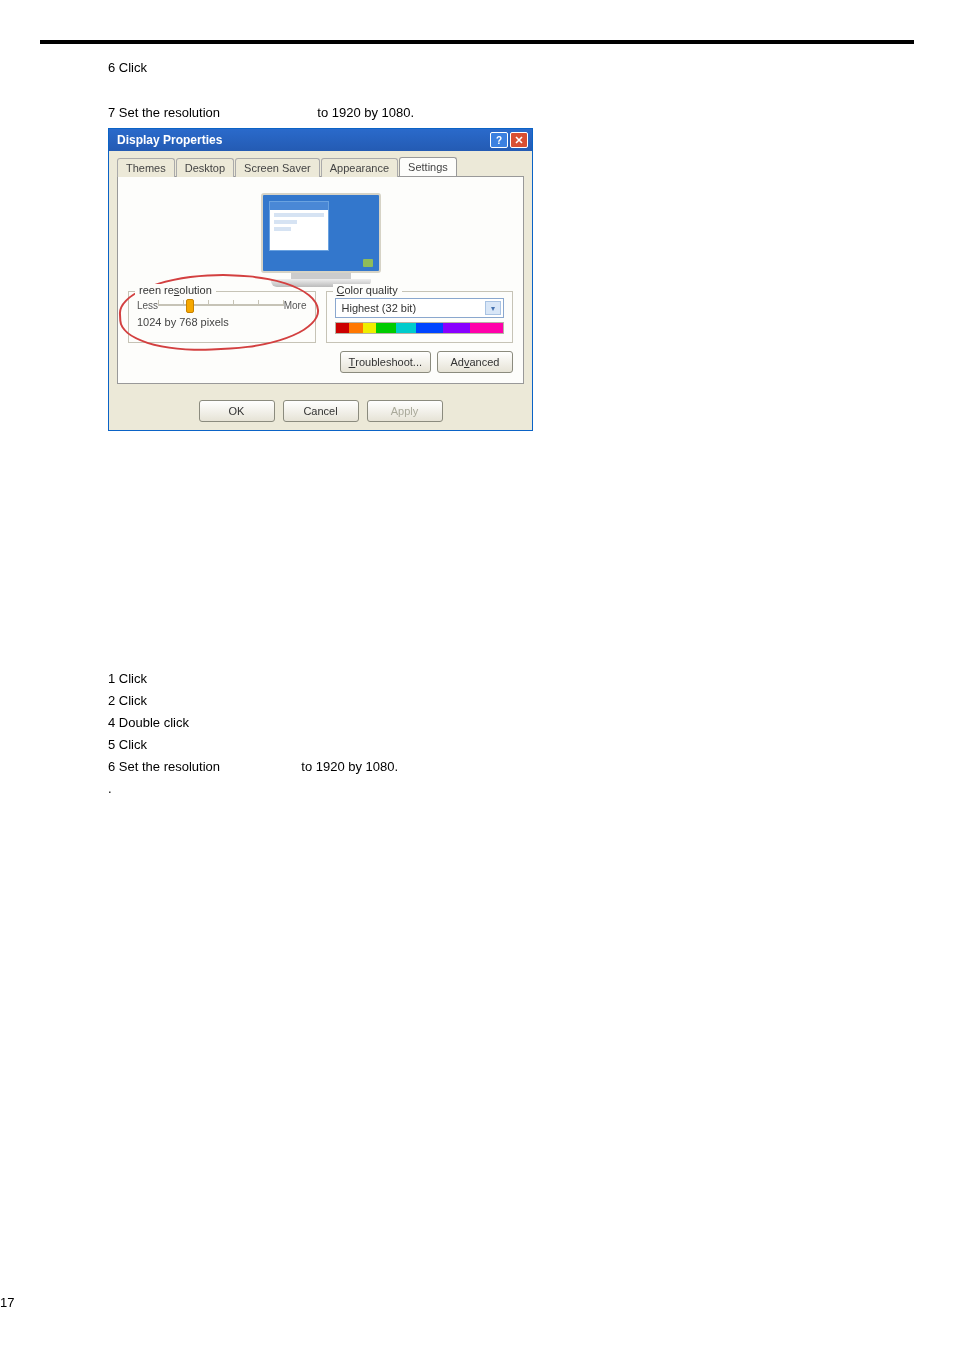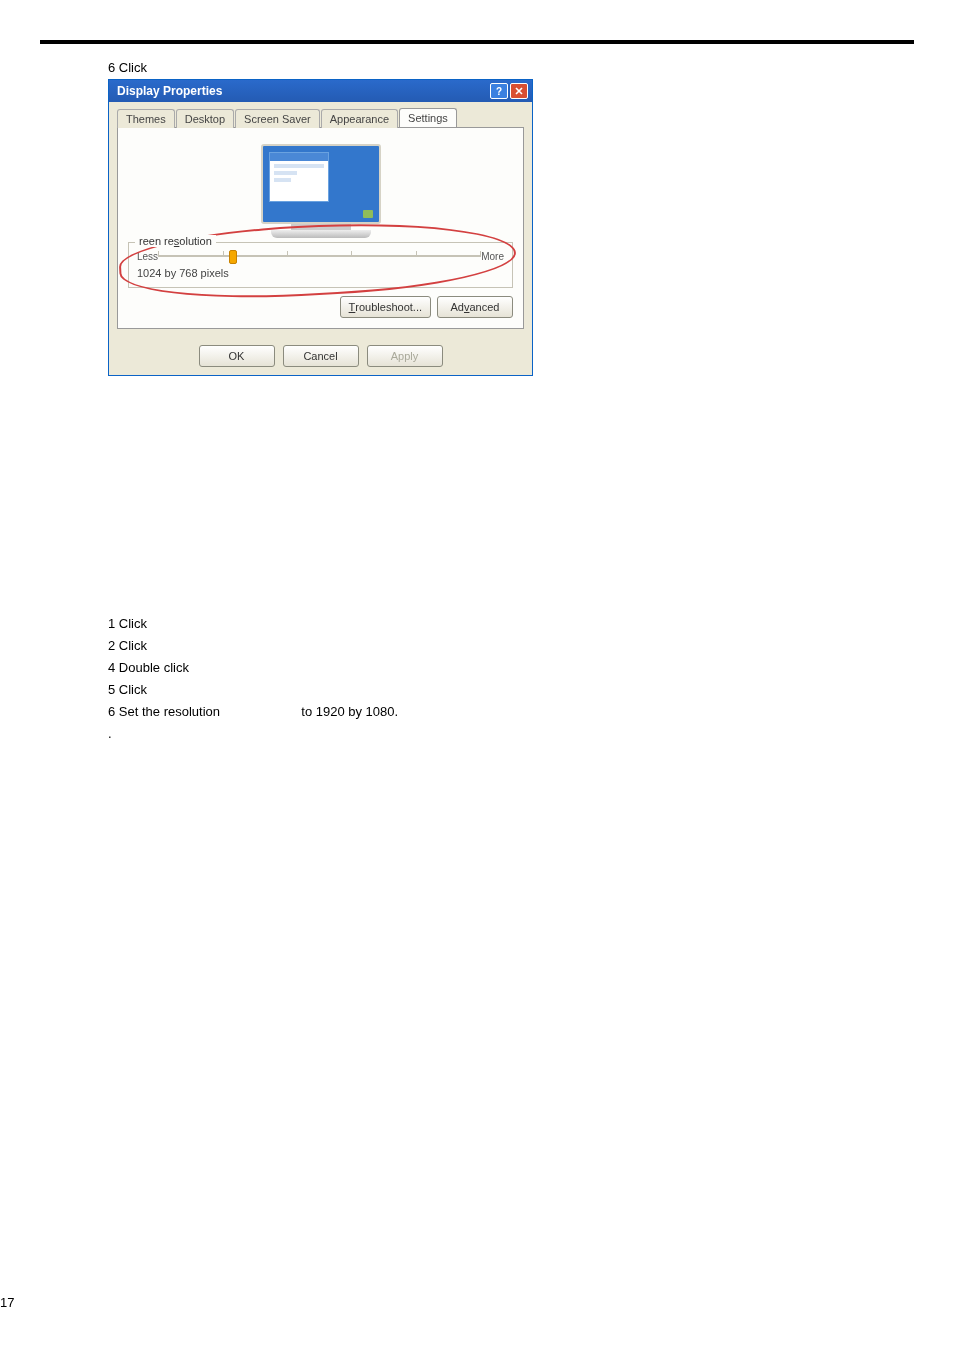--- a/index.html
+++ b/index.html
@@ -74,20 +74,25 @@
   </style>
 </head>
 <body>
 
 <div class="topbar"></div>
 
 <div class="content">
 
   <div class="step">6 Click</div>
 
+  <div class="step step7">
+    <span>7 Set the resolution</span>
+    <span class="gap" style="width:90px;"></span>
+    <span>to 1920 by 1080.</span>
+  </div>
 
   <div class="dialog">
     <div class="titlebar">
       <div class="title">Display Properties</div>
       <div class="titlebtn help">?</div>
       <div class="titlebtn close">
         <svg width="8" height="8" viewBox="0 0 8 8">
             <path d="M1 1 L7 7 M7 1 L1 7" stroke="#fff" stroke-width="1.6"></path>
           </svg>
       </div>
@@ -132,20 +137,28 @@
                     <div class="tick"></div>
                     <div class="tick"></div>
                   </div>
                 <div class="slider-thumb"></div>
               </div>
               <span>More</span>
             </div>
             <div class="res-value">1024 by 768 pixels</div>
           </div>
 
+          <div class="groupbox cq">
+            <div class="legend"><span class="u">C</span><span>olor quality</span></div>
+            <div class="dropdown">
+              <span>Highest (32 bit)</span>
+              <span class="chevron">▾</span>
+            </div>
+            <div class="colorbar"></div>
+          </div>
         </div>
 
         <div class="btn-row">
           <div class="xpbtn">
               <span class="u">T</span>
               <span>roubleshoot...</span>
             </div>
           <div class="xpbtn">
               <span>Ad</span>
               <span class="u">v</span>

